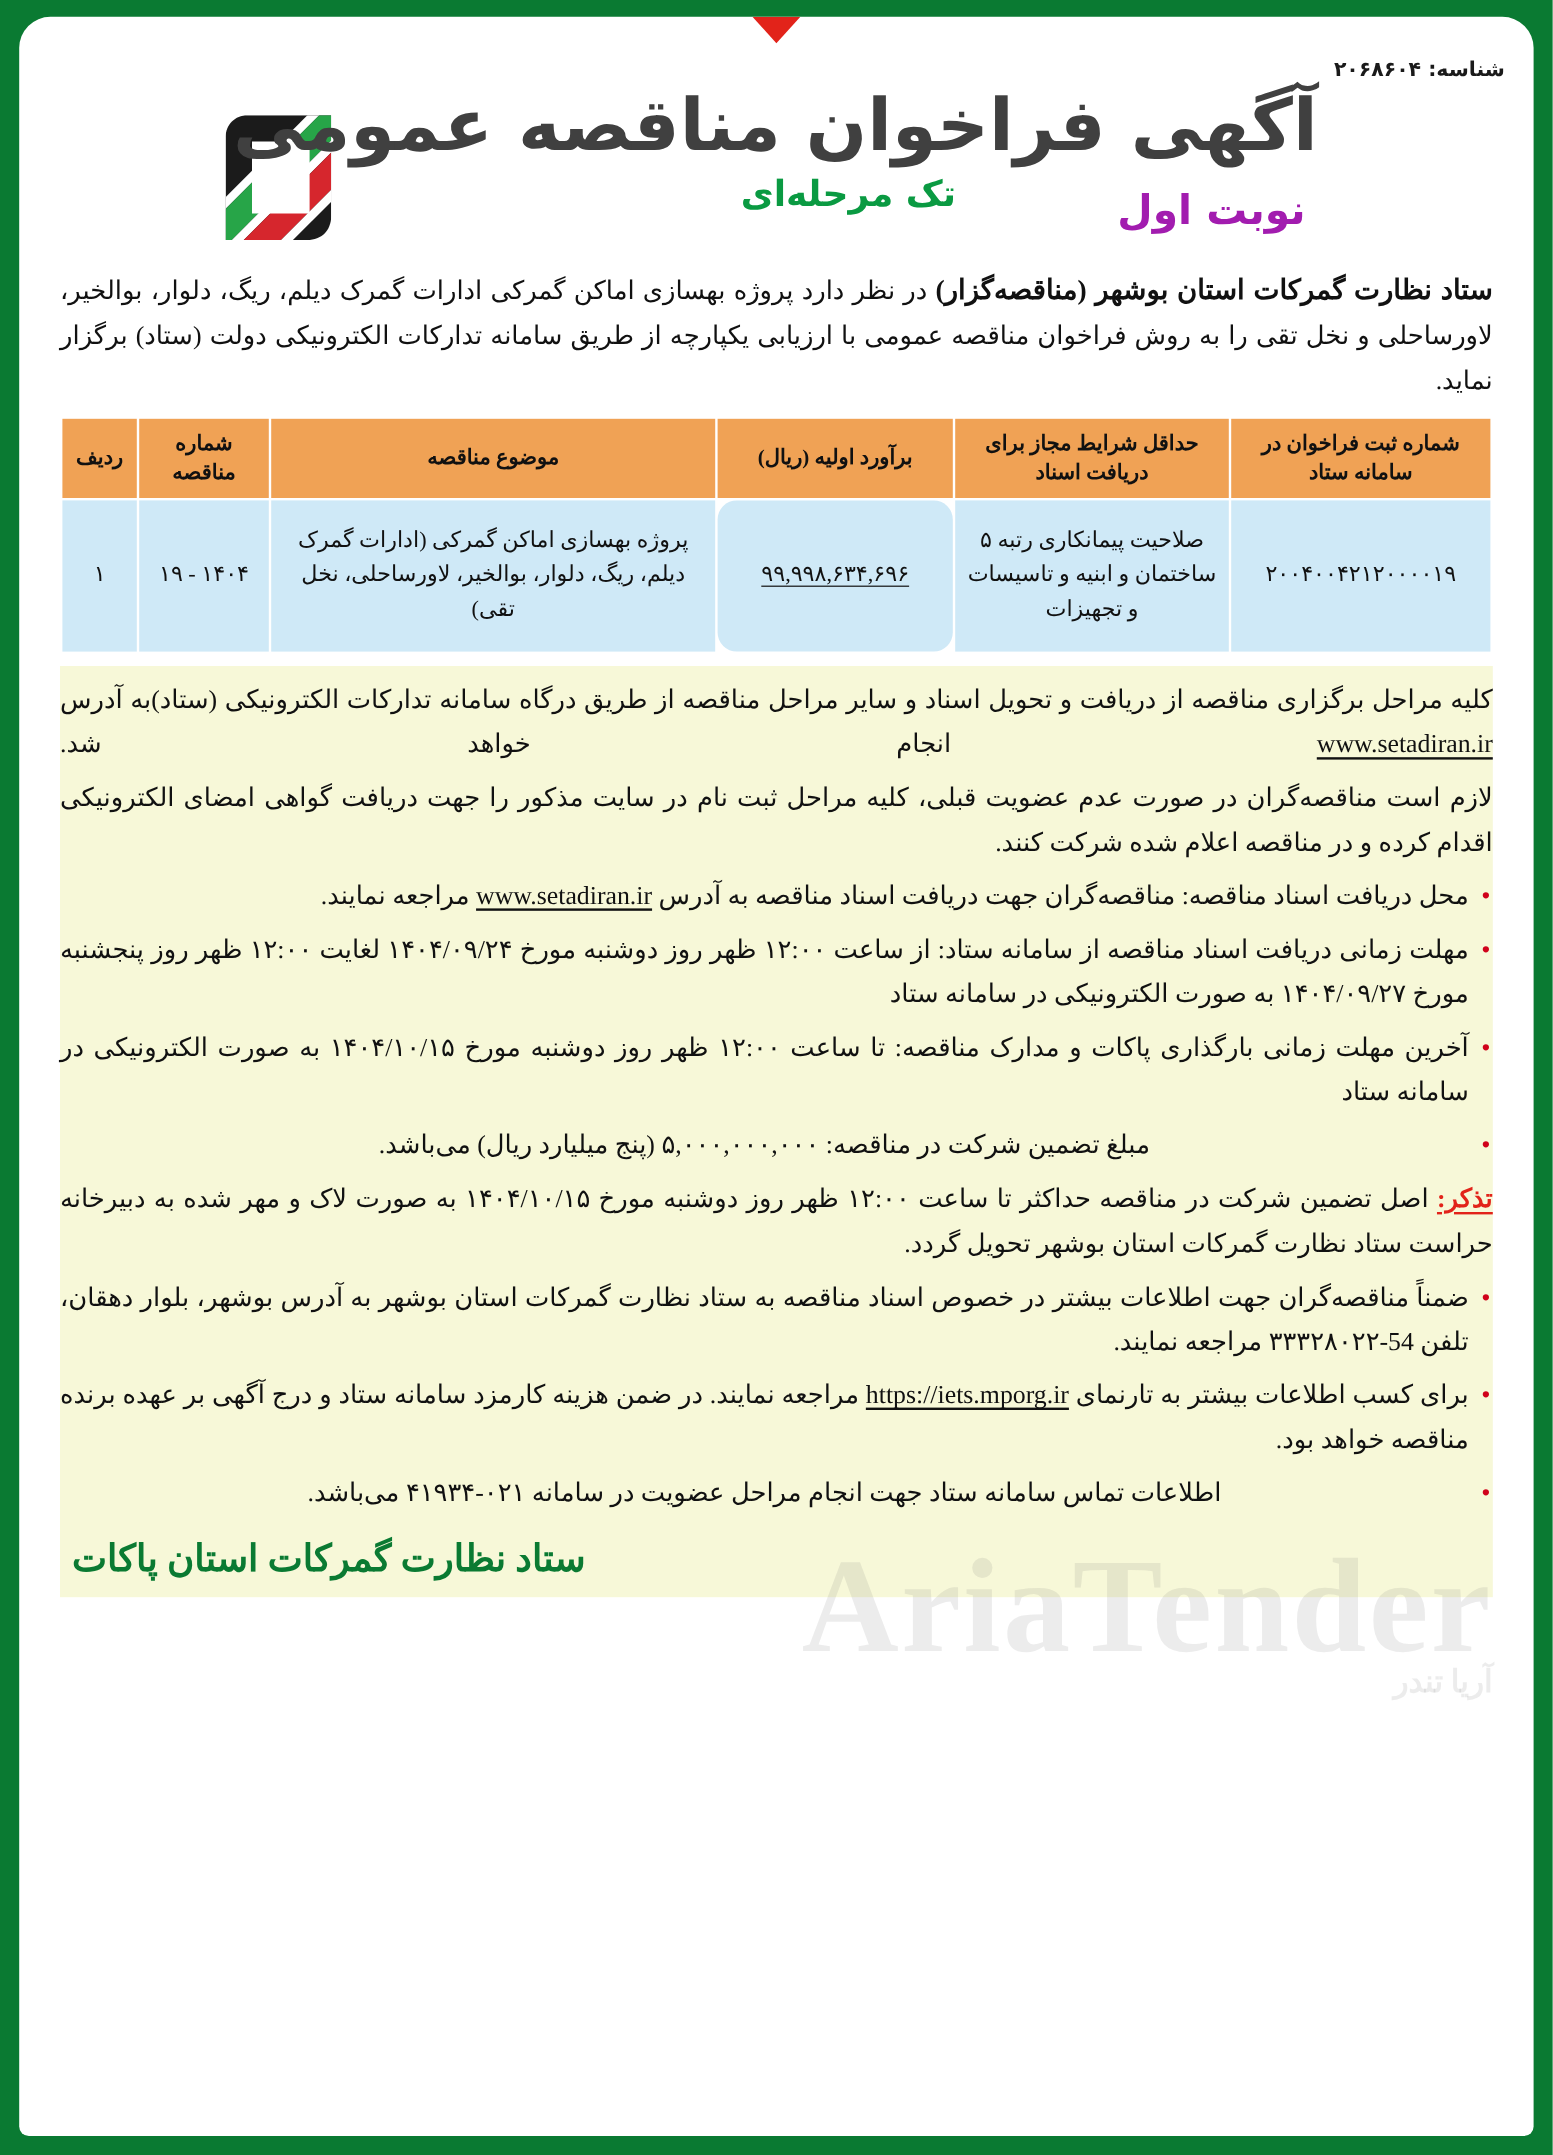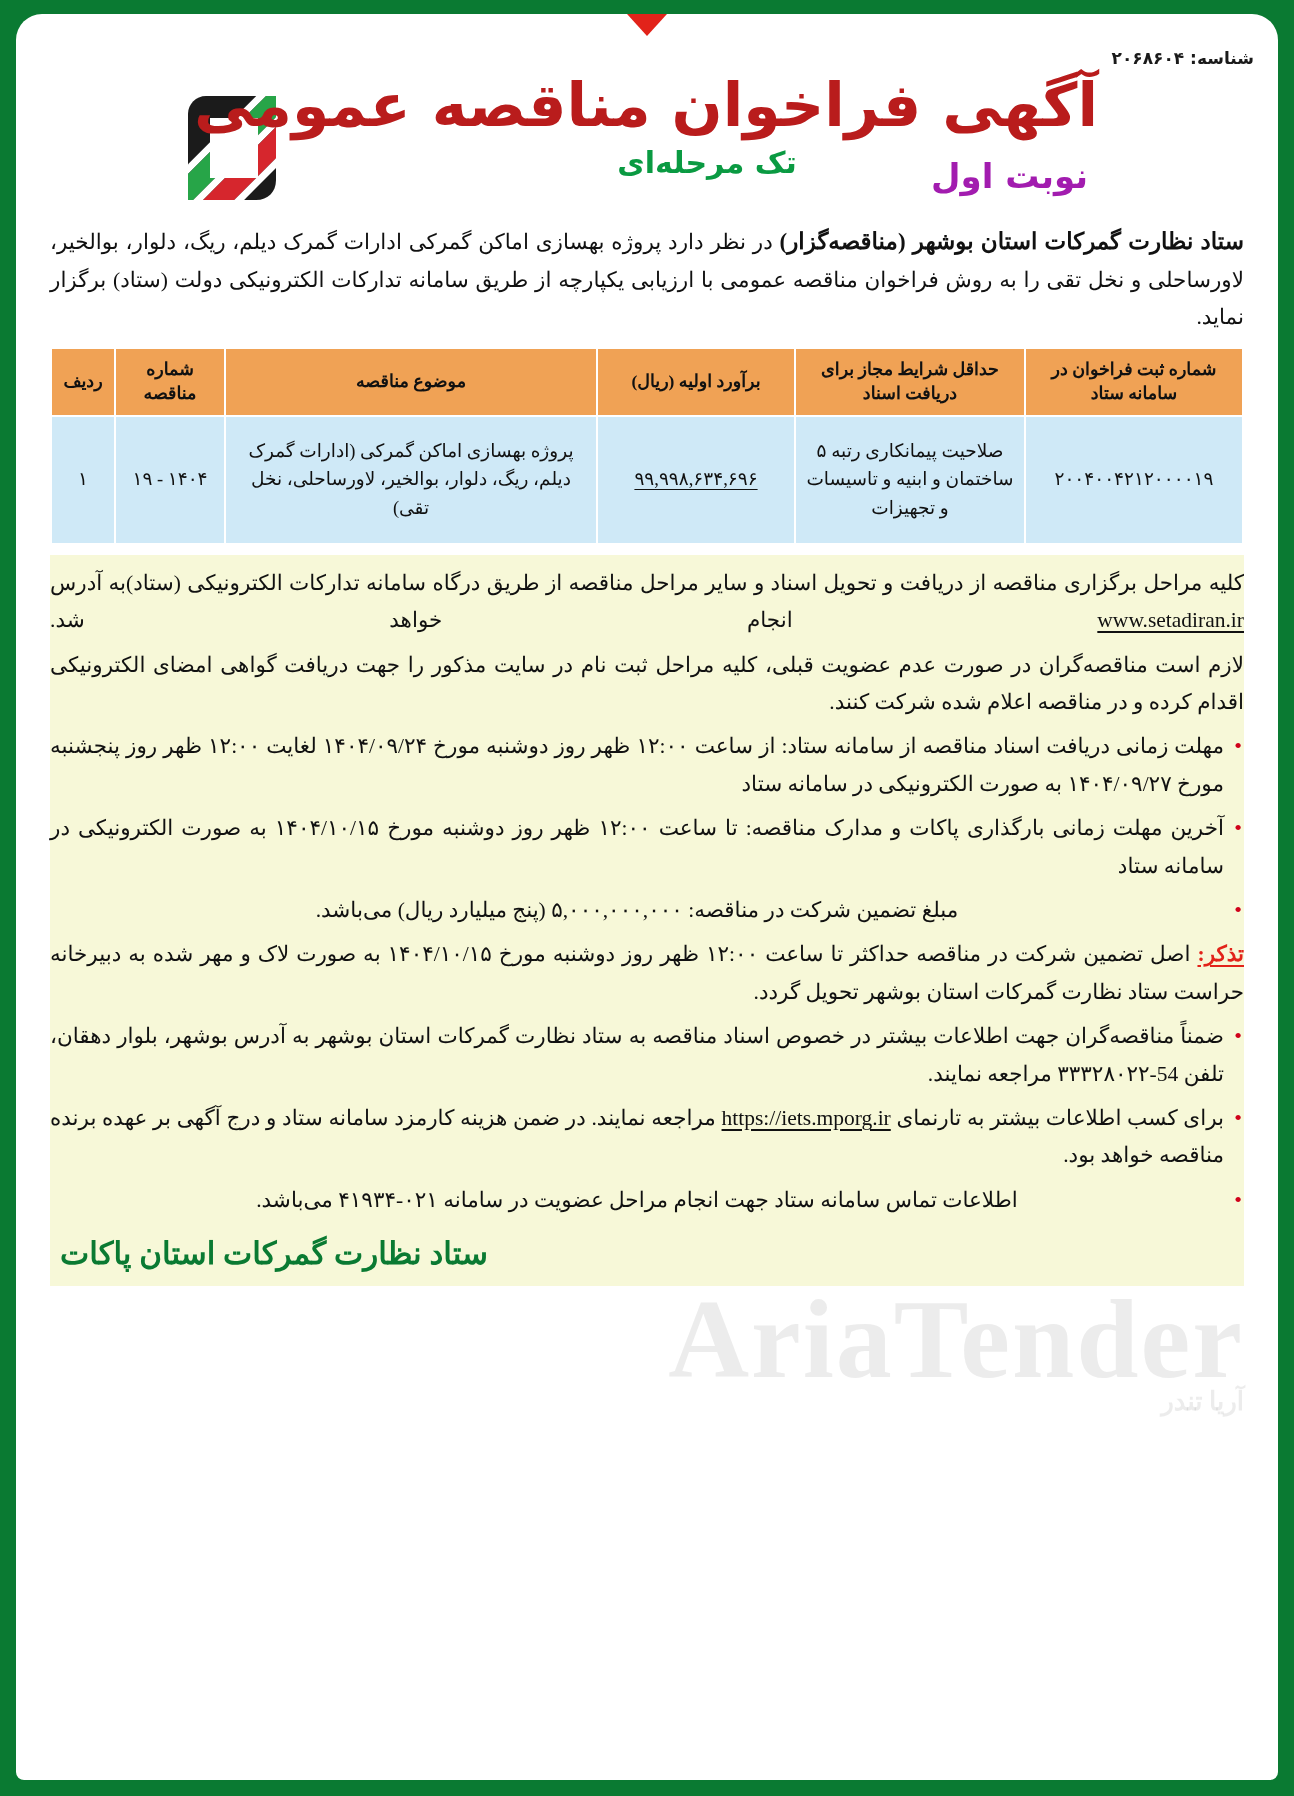--- a/index.html
+++ b/index.html
@@ -75,21 +75,21 @@
     position: absolute;
     top: 60px;
     right: 180px;
     left: 300px;
     text-align: center;
     direction: rtl;
   }
   .main-title {
     font-size: 60px;
     font-weight: 900;
-    color: #b91c1c;
+    color: #404040;
     line-height: 1.05;
     letter-spacing: -1px;
     white-space: nowrap;
     text-align: left;
   }
   .sub-title {
     margin-top: 8px;
     font-size: 30px;
     font-weight: 700;
     color: #0a9a42;
@@ -179,20 +179,21 @@
   }
   .content-block p.last-right {
     text-align-last: right;
   }
   .content-block p.center-last {
     text-align-last: center;
   }
   .u {
     text-decoration: underline;
     text-underline-offset: 4px;
+    border-radius: 16px;
   }
   .bullet {
     position: relative;
     padding-right: 20px;
   }
   .bullet::before {
     content: "\2022";
     position: absolute;
     right: 2px;
     top: 0;
@@ -327,20 +328,21 @@
 
         <div class="watermark">
           <span>AriaTender</span>
           <span class="wm-sub">آریا تندر</span>
         </div>
 
         <p><span>کلیه مراحل برگزاری مناقصه از دریافت و تحویل اسناد و سایر مراحل مناقصه از طریق درگاه سامانه تدارکات الکترونیکی (ستاد)به آدرس </span><span class="u">www.setadiran.ir</span><span> انجام خواهد شد.</span></p>
 
         <p class="last-right">لازم است مناقصه‌گران در صورت عدم عضویت قبلی، کلیه مراحل ثبت نام در سایت مذکور را جهت دریافت گواهی امضای الکترونیکی اقدام کرده و در مناقصه اعلام شده شرکت کنند.</p>
 
+        <p class="bullet last-right"><span>محل دریافت اسناد مناقصه: مناقصه‌گران جهت دریافت اسناد مناقصه به آدرس </span><span class="u">www.setadiran.ir</span><span> مراجعه نمایند.</span></p>
 
         <p class="bullet last-right">مهلت زمانی دریافت اسناد مناقصه از سامانه ستاد: از ساعت ۱۲:۰۰ ظهر روز دوشنبه مورخ ۱۴۰۴/۰۹/۲۴ لغایت ۱۲:۰۰ ظهر روز پنجشنبه مورخ ۱۴۰۴/۰۹/۲۷ به صورت الکترونیکی در سامانه ستاد</p>
 
         <p class="bullet last-right">آخرین مهلت زمانی بارگذاری پاکات و مدارک مناقصه: تا ساعت ۱۲:۰۰ ظهر روز دوشنبه مورخ ۱۴۰۴/۱۰/۱۵ به صورت الکترونیکی در سامانه ستاد</p>
 
 
         <p class="bullet center-last">مبلغ تضمین شرکت در مناقصه: ۵,۰۰۰,۰۰۰,۰۰۰ (پنج میلیارد ریال) می‌باشد.</p>
 
         <p class="last-right"><span class="note-label">تذکر:</span><span> اصل تضمین شرکت در مناقصه حداکثر تا ساعت ۱۲:۰۰ ظهر روز دوشنبه مورخ ۱۴۰۴/۱۰/۱۵ به صورت لاک و مهر شده به دبیرخانه حراست ستاد نظارت گمرکات استان بوشهر تحویل گردد.</span></p>
 

